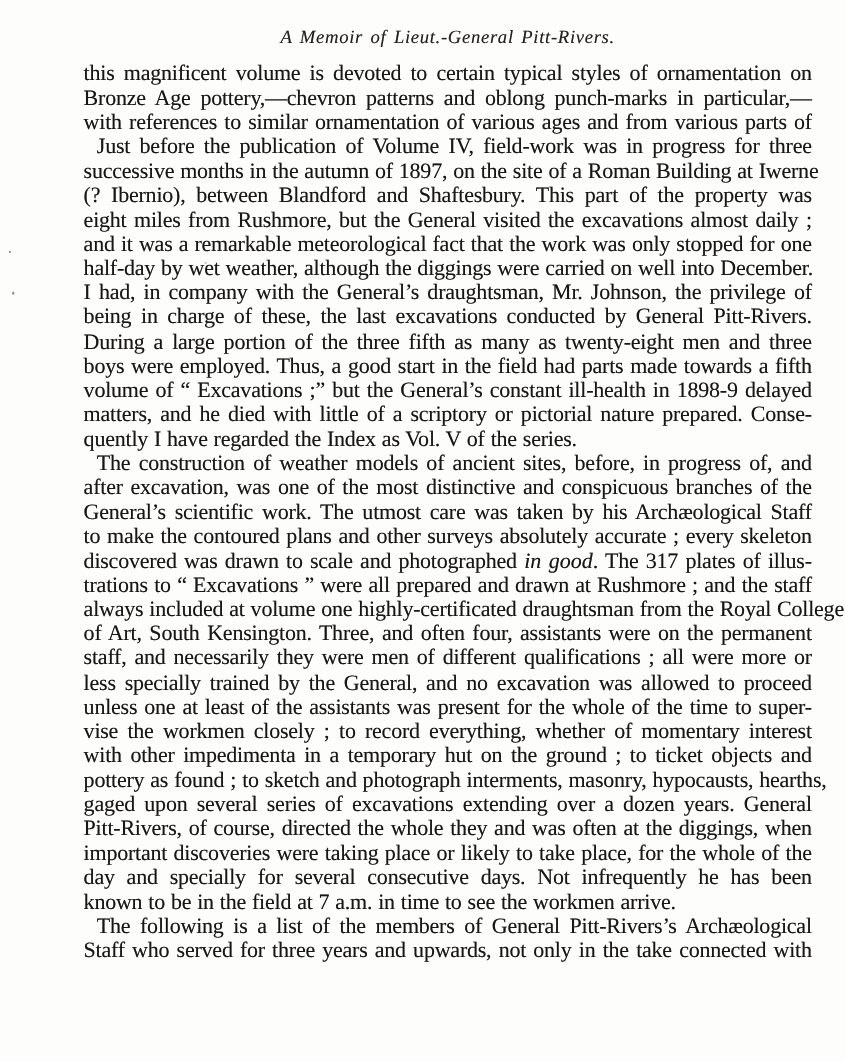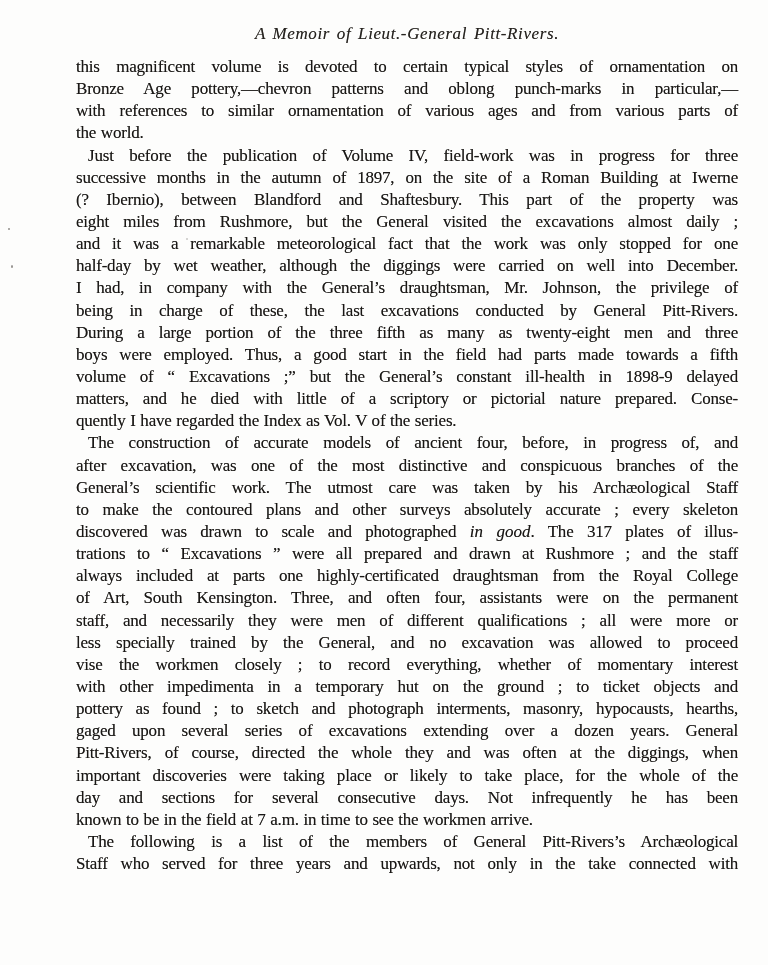--- a/index.html
+++ b/index.html
@@ -31,21 +31,21 @@
     text-shadow: 0 0 0.6px rgba(30, 26, 22, 0.45);
   }
   .content {
     position: absolute;
     top: 56px;
     left: 76px;
     width: 662px;
     text-shadow: 0 0 0.6px rgba(20, 17, 14, 0.5);
   }
   .line {
-    font-size: 17px;
+    font-size: 20px;
     line-height: 22.15px;
     height: 22.15px;
     letter-spacing: -0.2px;
     word-spacing: 0.6px;
     text-align: justify;
     text-align-last: justify;
     white-space: nowrap;
     overflow: visible;
   }
   .line.first-indent {
@@ -74,48 +74,48 @@
   <div class="speck s1"></div>
   <div class="speck s2"></div>
   <div class="speck s3"></div>
 
   <div class="page-header">A Memoir of Lieut.-General Pitt-Rivers.</div>
 
   <div class="content">
       <div class="line"><span>this magnificent volume is devoted to certain typical styles of ornamentation on</span></div>
       <div class="line"><span>Bronze Age pottery,—chevron patterns and oblong punch-marks in particular,—</span></div>
       <div class="line"><span>with references to similar ornamentation of various ages and from various parts of</span></div>
-      <div class="line no-justify"><span>the world.</span></div>
       <div class="line first-indent"><span>Just before the publication of Volume IV, field-work was in progress for three</span></div>
       <div class="line"><span>successive months in the autumn of 1897, on the site of a Roman Building at Iwerne</span></div>
       <div class="line"><span>(? Ibernio), between Blandford and Shaftesbury. This part of the property was</span></div>
       <div class="line"><span>eight miles from Rushmore, but the General visited the excavations almost daily ;</span></div>
       <div class="line"><span>and it was a remarkable meteorological fact that the work was only stopped for one</span></div>
       <div class="line"><span>half-day by wet weather, although the diggings were carried on well into December.</span></div>
       <div class="line"><span>I had, in company with the General’s draughtsman, Mr. Johnson, the privilege of</span></div>
       <div class="line"><span>being in charge of these, the last excavations conducted by General Pitt-Rivers.</span></div>
       <div class="line"><span>During a large portion of the three fifth as many as twenty-eight men and three</span></div>
       <div class="line"><span>boys were employed. Thus, a good start in the field had parts made towards a fifth</span></div>
       <div class="line"><span>volume of “ Excavations ;” but the General’s constant ill-health in 1898-9 delayed</span></div>
       <div class="line"><span>matters, and he died with little of a scriptory or pictorial nature prepared. Conse-</span></div>
       <div class="line no-justify"><span>quently I have regarded the Index as Vol. V of the series.</span></div>
-      <div class="line first-indent"><span>The construction of accurate models of ancient four, before, in progress of, and</span></div>
+      <div class="line first-indent"><span>The construction of weather models of ancient sites, before, in progress of, and</span></div>
       <div class="line"><span>after excavation, was one of the most distinctive and conspicuous branches of the</span></div>
       <div class="line"><span>General’s scientific work. The utmost care was taken by his Archæological Staff</span></div>
       <div class="line"><span>to make the contoured plans and other surveys absolutely accurate ; every skeleton</span></div>
       <div class="line"><span>discovered was drawn to scale and photographed </span><i>in good</i><span>. The 317 plates of illus-</span></div>
       <div class="line"><span>trations to “ Excavations ” were all prepared and drawn at Rushmore ; and the staff</span></div>
-      <div class="line"><span>always included at parts one highly-certificated draughtsman from the Royal College</span></div>
+      <div class="line"><span>always included at volume one highly-certificated draughtsman from the Royal College</span></div>
       <div class="line"><span>of Art, South Kensington. Three, and often four, assistants were on the permanent</span></div>
       <div class="line"><span>staff, and necessarily they were men of different qualifications ; all were more or</span></div>
       <div class="line"><span>less specially trained by the General, and no excavation was allowed to proceed</span></div>
+      <div class="line"><span>unless one at least of the assistants was present for the whole of the time to super-</span></div>
       <div class="line"><span>vise the workmen closely ; to record everything, whether of momentary interest</span></div>
       <div class="line"><span>with other impedimenta in a temporary hut on the ground ; to ticket objects and</span></div>
       <div class="line"><span>pottery as found ; to sketch and photograph interments, masonry, hypocausts, hearths,</span></div>
       <div class="line"><span>gaged upon several series of excavations extending over a dozen years. General</span></div>
       <div class="line"><span>Pitt-Rivers, of course, directed the whole they and was often at the diggings, when</span></div>
       <div class="line"><span>important discoveries were taking place or likely to take place, for the whole of the</span></div>
-      <div class="line"><span>day and sections for several consecutive days. Not infrequently he has been</span></div>
+      <div class="line"><span>day and specially for several consecutive days. Not infrequently he has been</span></div>
       <div class="line no-justify"><span>known to be in the field at 7 a.m. in time to see the workmen arrive.</span></div>
       <div class="line first-indent"><span>The following is a list of the members of General Pitt-Rivers’s Archæological</span></div>
       <div class="line"><span>Staff who served for three years and upwards, not only in the take connected with</span></div>
     </div>
 </div>
 
 </body></html>

